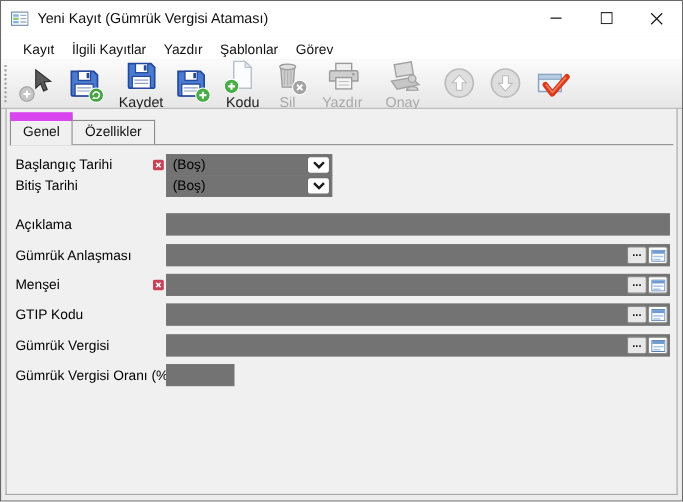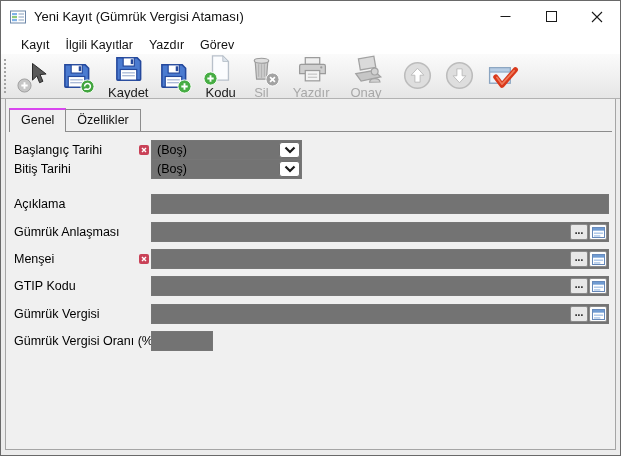--- a/index.html
+++ b/index.html
@@ -22,21 +22,21 @@
   .tbtn .badge{position:absolute;width:15px;height:15px;}
   .badge.br{right:-2px;bottom:-2px;} .badge.bl{left:-2px;bottom:-1px;}
   .tlabel{font-size:13px;color:#1a1a1a;padding:0 6px 0 5px;white-space:nowrap;}
   .tbtn.disabled .tlabel{color:#a8a8a8;}
   .sp6{width:6px;} .sp10{width:10px;}
   
   .content{position:absolute;left:4px;top:98px;width:611px;height:351px;background:#f0f0f0;border:1px solid #a5a5a5;border-top:none;box-sizing:border-box;}
   
   .tabstrip{position:absolute;left:3px;top:9px;right:3px;height:23px;display:flex;align-items:flex-end;border-bottom:1px solid #8c8c8c;}
   .tab{font-size:12.5px;color:#111;background:#f0f0f0;border:1px solid #8c8c8c;border-bottom:none;padding:3px 11px 4px;position:relative;}
-  .tab.active{border-top:2px solid #d946ef;padding-bottom:5px;margin-bottom:-1px;z-index:2;}
+  .tab.active{border-top:8px solid #d946ef;padding-bottom:5px;margin-bottom:-1px;z-index:2;}
   .tab.inactive{border-left:none;}
   
   .row{position:absolute;left:0;height:20px;}
   .flabel{position:absolute;left:8px;top:0;line-height:20px;font-size:12.5px;color:#000;white-space:nowrap;}
   .req{position:absolute;left:133px;top:5px;width:10px;height:10px;}
   .field{position:absolute;left:145px;top:0;height:20px;background:#737373;border:1px solid #767676;box-sizing:border-box;}
   .field.drop{width:151px;} .field.long{width:458px;} .field.small{width:62px;}
   .field input{position:absolute;left:2px;top:1px;right:2px;bottom:1px;width:calc(100% - 6px);border:none;outline:none;font:12.5px "Liberation Sans",sans-serif;background:transparent;padding:0;}
   .combo-text{position:absolute;left:5px;top:0;line-height:18px;font-size:12.5px;color:#000;}
   .combo-btn{position:absolute;top:1px;right:1px;width:21px;height:16px;background:#fff;border:1px solid #6e6e6e;border-radius:3px;box-sizing:border-box;display:flex;align-items:center;justify-content:center;}
@@ -75,20 +75,21 @@
             <path d="M1 1l10 10M11 1L1 11" stroke="#1a1a1a" stroke-width="1.1"></path>
           </svg>
       </div>
     </div>
   </div>
 
   <div class="menubar">
     <span class="menu-item">Kayıt</span>
     <span class="menu-item">İlgili Kayıtlar</span>
     <span class="menu-item">Yazdır</span>
+    <span class="menu-item">Şablonlar</span>
     <span class="menu-item">Görev</span>
   </div>
 
   <div class="toolbar">
     <div class="grip"></div>
 
     <div class="tbtn">
       <span class="ticon">
         <svg class="main" width="32" height="32" viewBox="0 0 32 32">
           <path d="M13.5 3.5v16.6l4.4-4.2 2.7 6.8 3.3-1.4-2.8-6.7 6-.6z" fill="#5a5a5a" stroke="#2b2b2b" stroke-width="1"></path>

